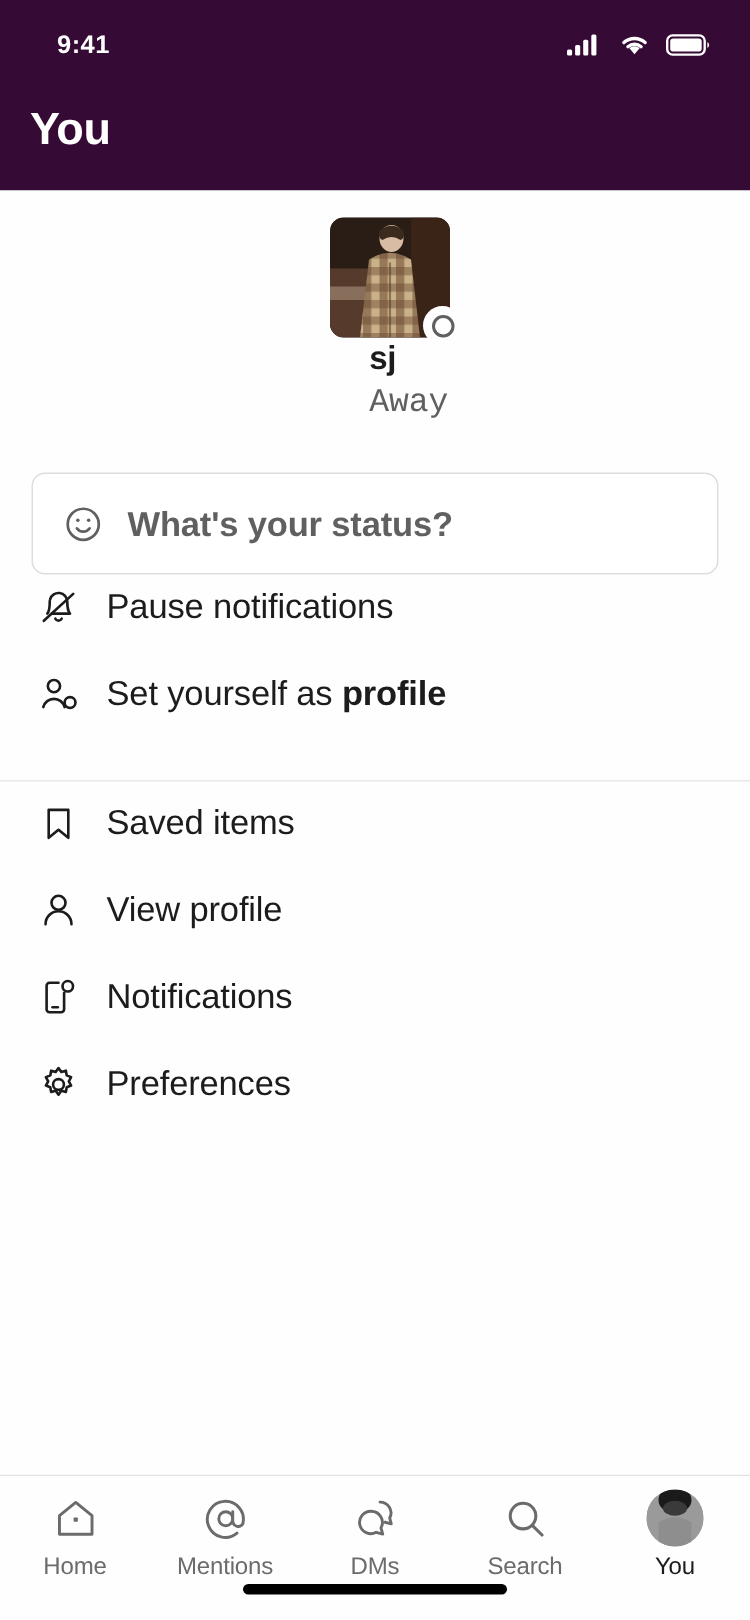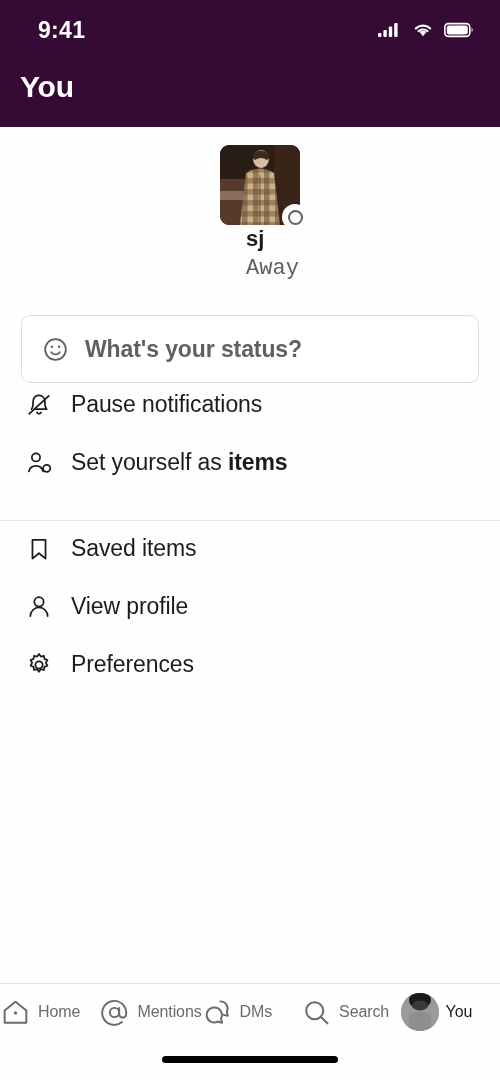--- a/index.html
+++ b/index.html
@@ -25,21 +25,21 @@
     position:relative;
   }
   .statusbar {
     height:60px;
     display:flex; align-items:center;
     justify-content:space-between;
     padding:0 26px 0 38px;
   }
   .sb-time {
     color:#ffffff;
-    font-size:23px;
+    font-size:17px;
     font-weight:bold;
     letter-spacing:.3px;
   }
   .sb-icons { display:flex; align-items:center; gap:10px; }
   .sb-icons svg { display:block; }
 
   .header-title {
     position:absolute;
     left:20px; top:70px;
     color:#ffffff;
@@ -140,21 +140,21 @@
     flex:0 0 auto;
     border-top:1px solid #e3e3e3;
     background:#fefefe;
     height:97px;
     display:flex;
     align-items:flex-start;
     padding-top:11px;
   }
   .tab {
     flex:1 1 0;
-    display:flex; 
+    display:flex; flex-direction:column;
     align-items:center;
     gap:7px;
     cursor:pointer;
   }
   .tab-ico {
     height:34px;
     display:flex; align-items:center; justify-content:center;
   }
   .tab-ico svg { display:block; }
   .tab-label {
@@ -295,21 +295,21 @@
 
       <div class="menu-item">
         <span class="menu-icon">
           <svg width="28" height="28" viewBox="0 0 24 24" fill="none" stroke="#1d1c1d" stroke-width="1.5" stroke-linecap="round" stroke-linejoin="round">
             <circle cx="9.4" cy="7.2" r="3.5"></circle>
             <path d="M3.3 19.2 a6.3 6.3 0 0 1 12.2 0"></path>
             <circle cx="18.6" cy="16.6" r="3.1"></circle>
           </svg>
         </span>
         <span class="menu-label">
-          <span>Set yourself as </span><b>items</b>
+          <span>Set yourself as </span><b>profile</b>
         </span>
       </div>
     </div>
 
     <div class="divider"></div>
 
     <div class="menu-group">
 
       <div class="menu-item">
         <span class="menu-icon">
@@ -323,20 +323,30 @@
       <div class="menu-item">
         <span class="menu-icon">
           <svg width="28" height="28" viewBox="0 0 24 24" fill="none" stroke="#1d1c1d" stroke-width="1.5" stroke-linecap="round" stroke-linejoin="round">
             <circle cx="12" cy="7.6" r="4"></circle>
             <path d="M4.6 19.8 a7.4 7.4 0 0 1 14.8 0"></path>
           </svg>
         </span>
         <span class="menu-label">View profile</span>
       </div>
 
+      <div class="menu-item">
+        <span class="menu-icon">
+          <svg width="28" height="28" viewBox="0 0 24 24" fill="none" stroke="#1d1c1d" stroke-width="1.5" stroke-linecap="round" stroke-linejoin="round">
+            <path d="M15.2 9.4 v9.3 a1.7 1.7 0 0 1-1.7 1.7 H6.9 a1.7 1.7 0 0 1-1.7-1.7 V5.3 a1.7 1.7 0 0 1 1.7-1.7 h5.1"></path>
+            <path d="M8.6 17.6 h3"></path>
+            <circle cx="17.3" cy="5.6" r="3"></circle>
+          </svg>
+        </span>
+        <span class="menu-label">Notifications</span>
+      </div>
 
       <div class="menu-item">
         <span class="menu-icon">
           <svg width="28" height="28" viewBox="0 0 24 24" fill="none" stroke="#1d1c1d" stroke-width="1.5" stroke-linecap="round" stroke-linejoin="round">
             <circle cx="12" cy="12" r="3.1"></circle>
             <path d="M12 2.6 l1.6 2.2 2.6-.7 .5 2.7 2.5 1 -1.3 2.4 1.3 2.4 -2.5 1 -.5 2.7 -2.6-.7 -1.6 2.2 -1.6-2.2 -2.6 .7 -.5-2.7 -2.5-1 1.3-2.4 -1.3-2.4 2.5-1 .5-2.7 2.6 .7 Z"></path>
           </svg>
         </span>
         <span class="menu-label">Preferences</span>
       </div>

